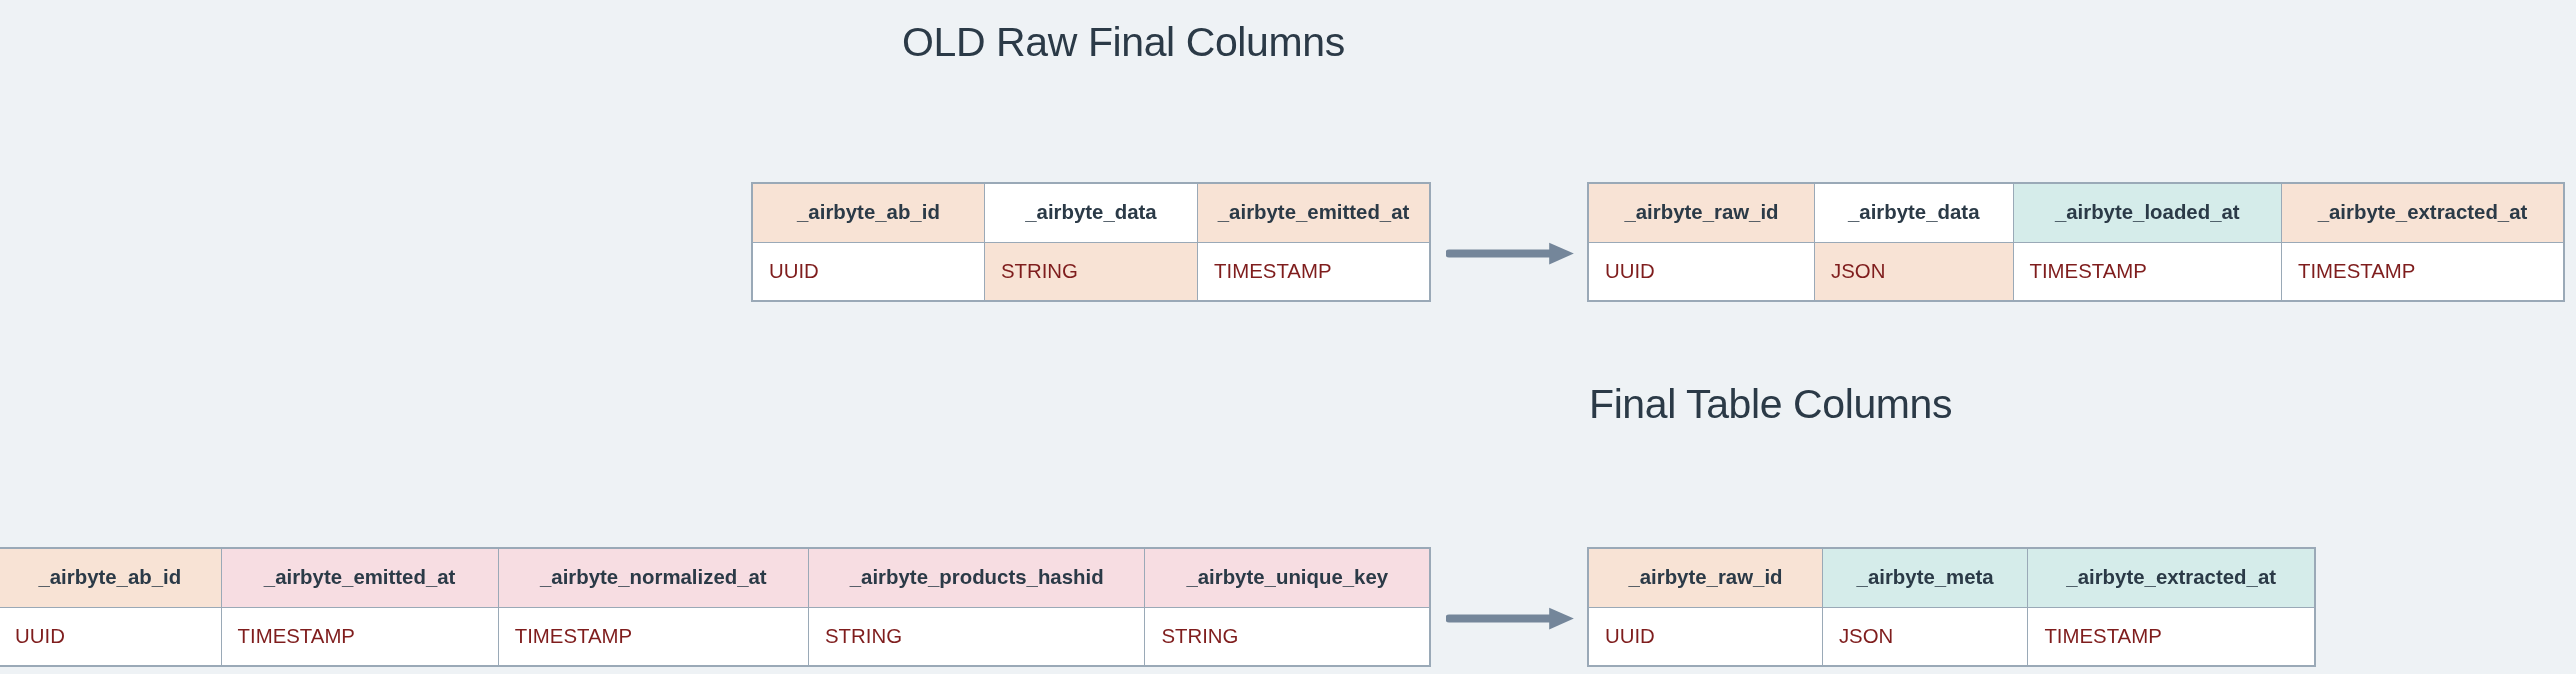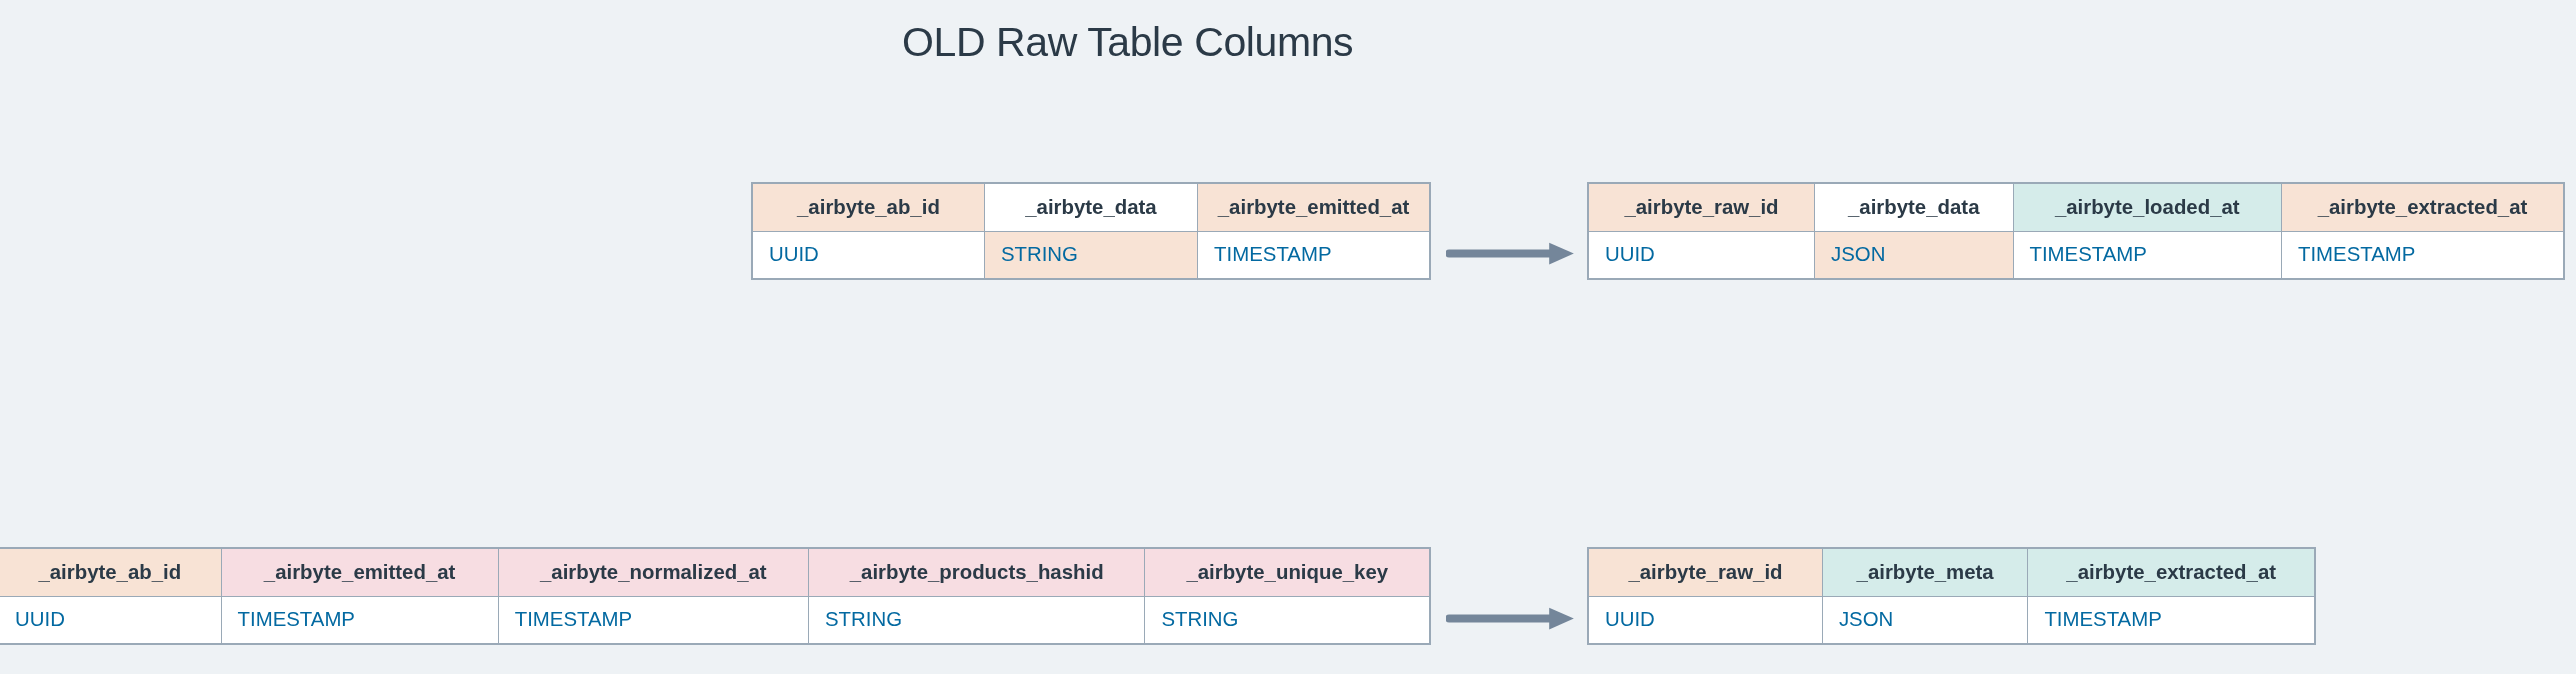--- a/index.html
+++ b/index.html
@@ -39,35 +39,35 @@
   .tbl {
     position: absolute;
     border-collapse: collapse;
     background: #ffffff;
     border: 2.2px solid #9aa9b7;
     table-layout: fixed;
   }
   .tbl th, .tbl td {
     border: 1.5px solid #9aa9b7;
     padding: 0;
-    height: 48px;
+    height: 59px;
     box-sizing: border-box;
   }
   .tbl th {
     font-size: 20.4px;
     font-weight: bold;
     color: #2b3a47;
     text-align: center;
     white-space: nowrap;
     padding: 0 13px;
   }
   .tbl td {
     font-size: 20.4px;
     font-weight: 400;
-    color: #0369a1;
+    color: #7f1d1d;
     text-align: left;
     padding: 0 16px;
     background: #ffffff;
     white-space: nowrap;
     margin-left: 46px;
   }
 
   .bg-peach { background: #f8e3d5 !important; }
   .bg-mint  { background: #d5ecea !important; }
   .bg-pink  { background: #f7dde2 !important; }
@@ -86,24 +86,25 @@
     pointer-events: none;
   }
   #arrow-raw   { left: 1446px; top: 239px; width: 131px; }
   #arrow-final { left: 1446px; top: 604px; width: 131px; }
 </style>
 </head>
 <body>
 
 <div class="canvas">
 
-  <div class="title title-old-raw">OLD Raw Table Columns</div>
+  <div class="title title-old-raw">OLD Raw Final Columns</div>
 
 
 
+  <div class="title title-new-final">Final Table Columns</div>
 
   <table class="tbl" id="table-old-raw">
     <thead>
       <tr>
         <th style="width:182px" class="bg-peach">_airbyte_ab_id</th>
         <th style="width:167px" class="bg-white">_airbyte_data</th>
         <th style="width:182px" class="bg-peach">_airbyte_emitted_at</th>
       </tr>
     </thead>
     <tbody>

